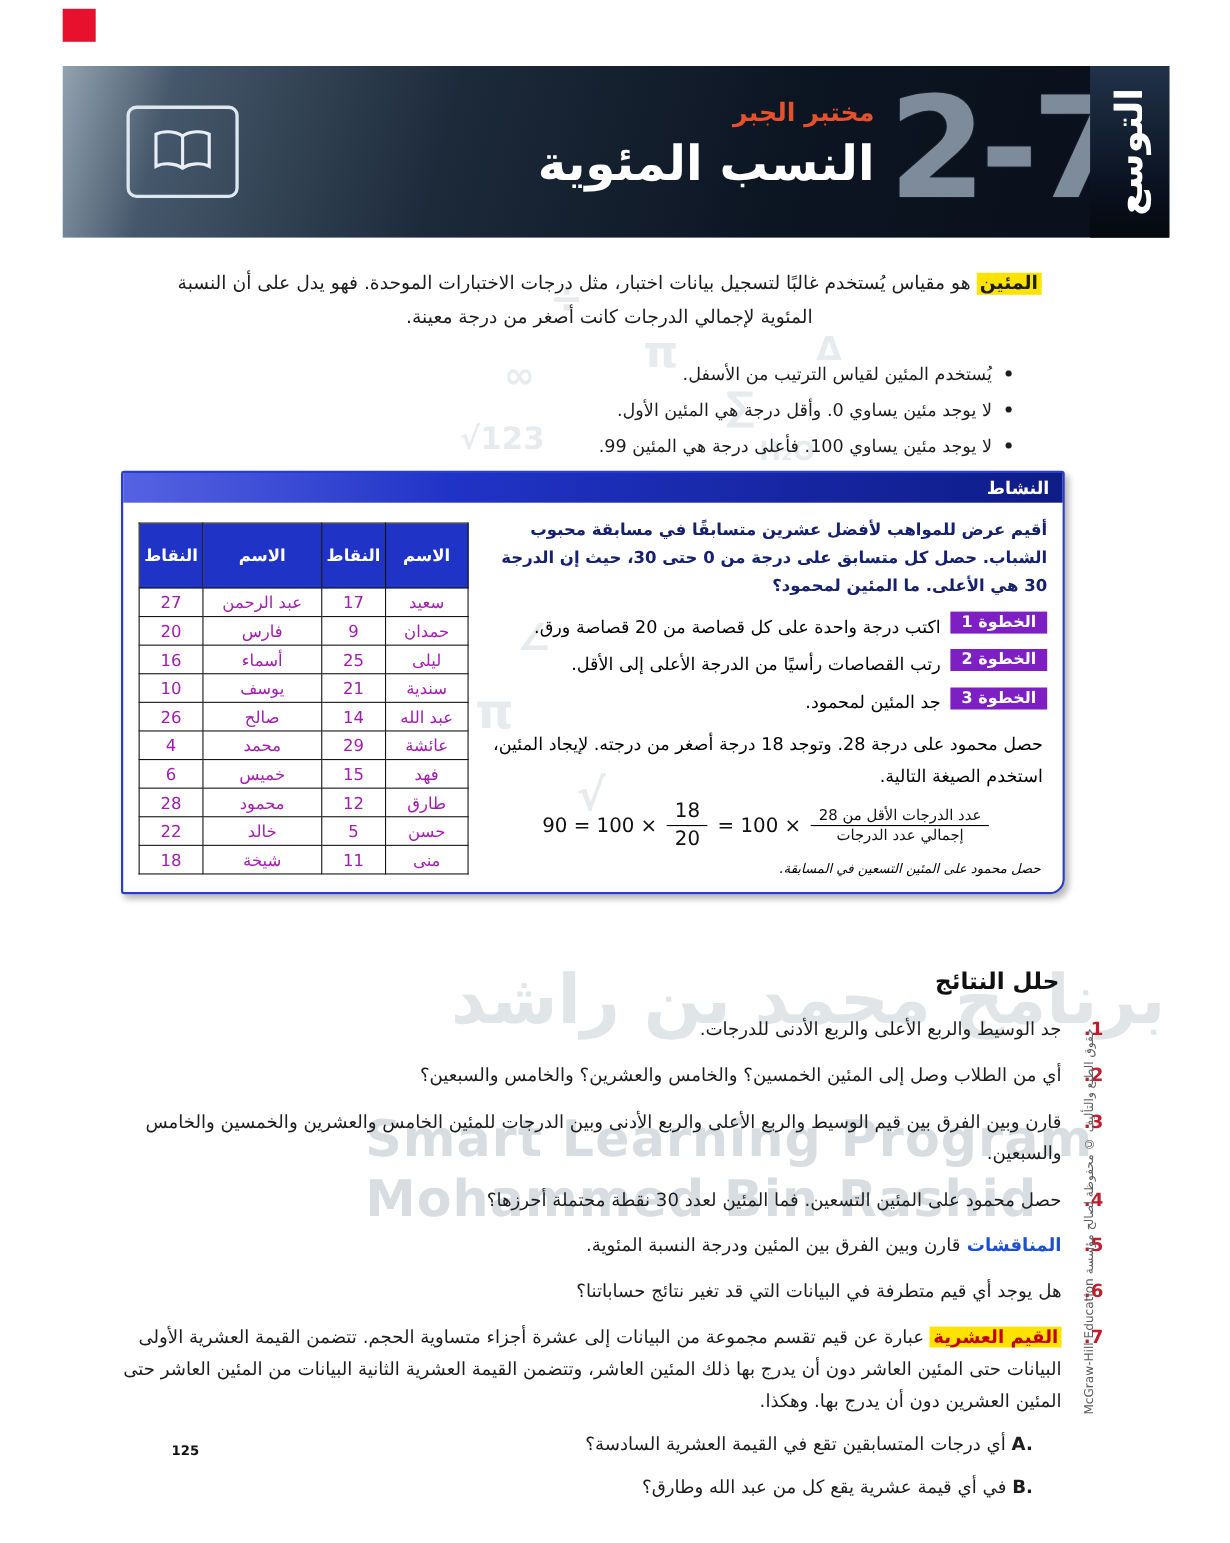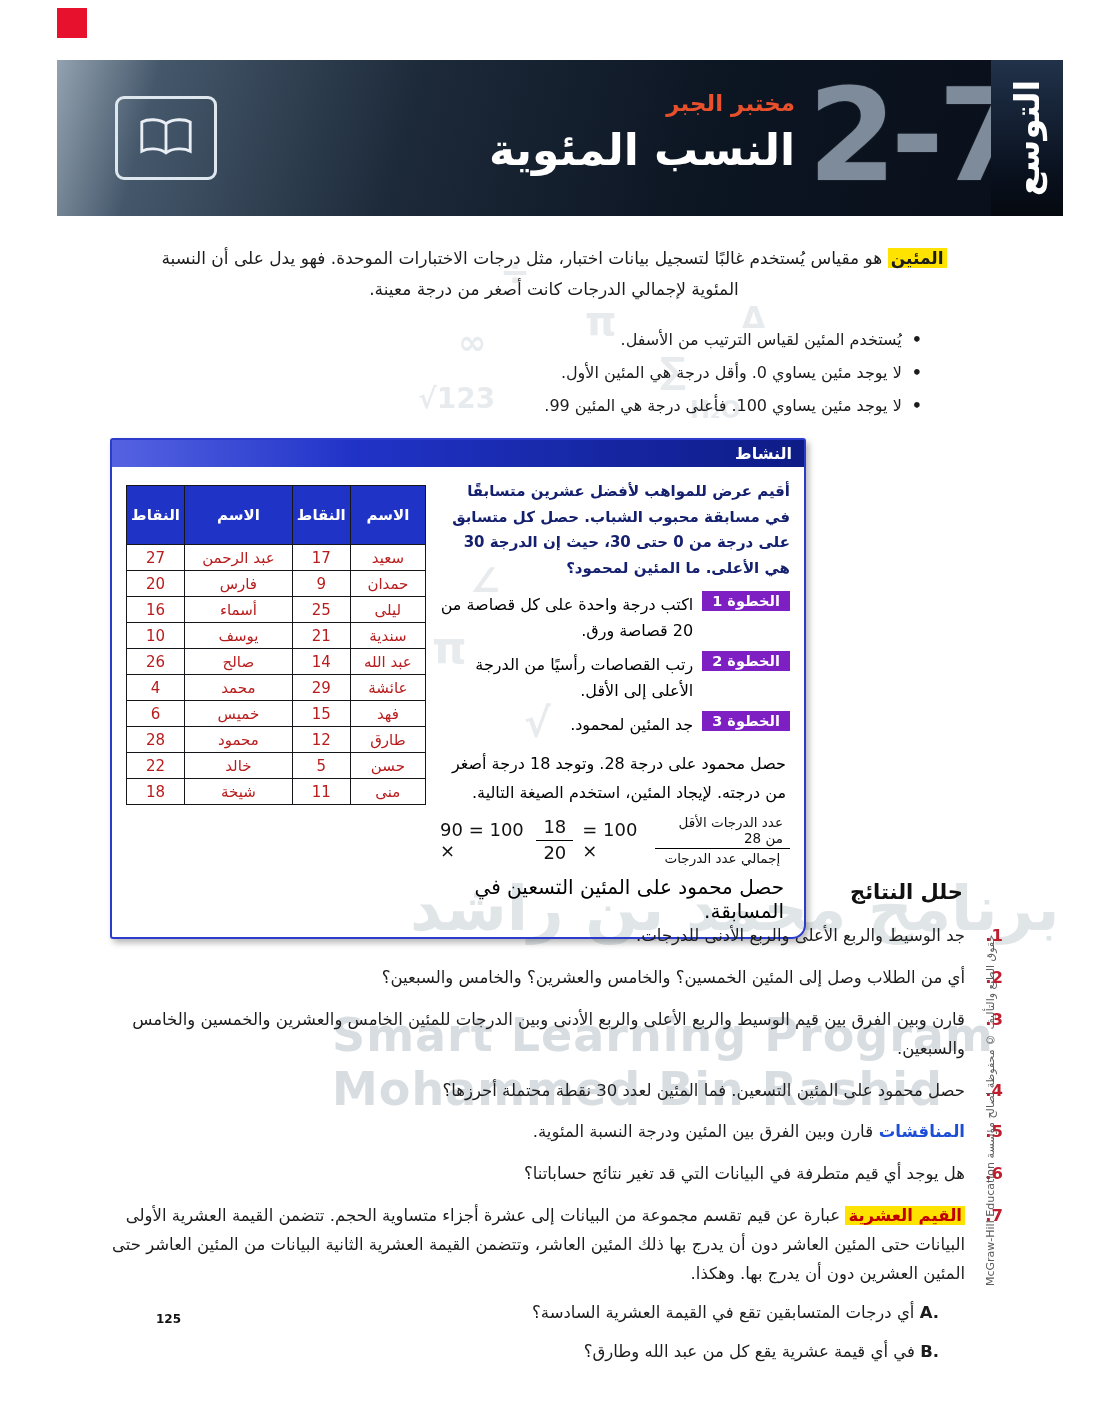--- a/index.html
+++ b/index.html
@@ -32,45 +32,45 @@
   .side-tab-label { transform:rotate(-90deg); color:#ffffff; font-size:34px; font-weight:bold; white-space:nowrap; }
 
   
   .intro { position:absolute; right:155px; top:243px; width:818px; z-index:2; font-size:17px; line-height:1.85; color:#1c1c1c; text-align:center; }
   .hl { background:#ffe300; font-weight:bold; padding:0 3px; }
   .intro-bullets { position:absolute; right:196px; top:316px; width:760px; z-index:2; list-style:none; }
   .intro-bullets li { font-size:16px; margin-bottom:13px; color:#1c1c1c;margin-top:14px; }
   .intro-bullets li::before { content:"•"; font-weight:bold; margin-left:10px; }
 
   
-  .activity { position:absolute; left:110px; top:438px; width:696px; min-height:368px; z-index:2;
+  .activity { position:absolute; left:110px; top:428px; width:858px; min-height:368px; z-index:2;
               border:2.5px solid #2a3cc9; border-radius:3px 3px 14px 3px; background:transparent;
               box-shadow:3px 4px 6px rgba(0,0,0,.28); }
   .activity-header { height:27px; background:linear-gradient(90deg,#5563e2 0%, #2033c7 35%, #0e1c86 100%);
                      display:flex; align-items:center; justify-content:flex-start; padding:0 12px;
                      color:#fff; font-weight:bold; font-size:16px; }
   .activity-body { display:flex; direction:rtl; gap:14px; padding:12px 14px 14px 14px; }
   .activity-content { flex:1; }
   .prompt { font-weight:bold; color:#15206e; font-size:15px; line-height:1.7; margin-bottom:10px; text-align:right; }
   .step { display:flex; align-items:flex-start; gap:9px; margin:8px 0; }
   .step-label { background:#7d1fc3; color:#fff; font-weight:bold; font-size:14.5px; padding:2px 10px; white-space:nowrap; }
   .step-text { font-size:16px; line-height:1.6; padding-top:1px; }
   .explanation { font-size:16px; line-height:1.8; margin:12px 4px 6px 0; text-align:right; }
   .formula { direction:ltr; display:flex; align-items:center; justify-content:center; gap:9px; margin:6px 0 4px; font-size:18px; color:#111; }
   .frac { display:inline-flex; flex-direction:column; align-items:center; line-height:1.25; }
   .frac .num { border-bottom:1.6px solid #000; padding:0 7px 1px; }
   .frac .den { padding:1px 7px 0; }
   .text-frac { font-size:13.5px; direction:rtl; }
-  .conclusion { font-size:20px; margin-top:8px; text-align:right; padding-right:6px; }
+  .conclusion { font-size:12px; margin-top:8px; text-align:right; padding-right:6px;font-style:italic; }
 
   
   .activity-table-wrap { width:300px; padding-top:6px; }
   table.scores { border-collapse:collapse; direction:ltr; width:100%; }
   .scores th { background:#2033c7; color:#fff; font-size:15px; font-weight:bold; padding:20px 4px; border:1.6px solid #15161a; }
-  .scores td { background:#ffffff; font-size:15px; text-align:center; padding:3.5px 4px; border:1.6px solid #15161a; color:#b91c1c; }
+  .scores td { background:#ffffff; font-size:15px; text-align:center; padding:3.5px 4px; border:1.6px solid #15161a; color:#a21caf; }
   .scores th:nth-child(1), .scores th:nth-child(3), .scores td:nth-child(1), .scores td:nth-child(3) { width:58px; }
 
   
   .analysis-title { position:absolute; right:155px; top:880px; z-index:2; font-size:21px; font-weight:bold; color:#111; }
   .questions { position:absolute; right:115px; top:922px; width:892px; z-index:2; }
   .question { display:flex; gap:10px; margin-bottom:13px; font-size:16.5px; line-height:1.75; color:#1c1c1c; }
   .q-num { min-width:28px; font-weight:bold; color:#bf1e2e; text-align:right; }
   .q-body { flex:1; text-align:right; }
   .q-lead { color:#1d4ed8; font-weight:bold; }
   .hl-term { background:#ffe300; color:#c00000; font-weight:bold; padding:0 3px; }

